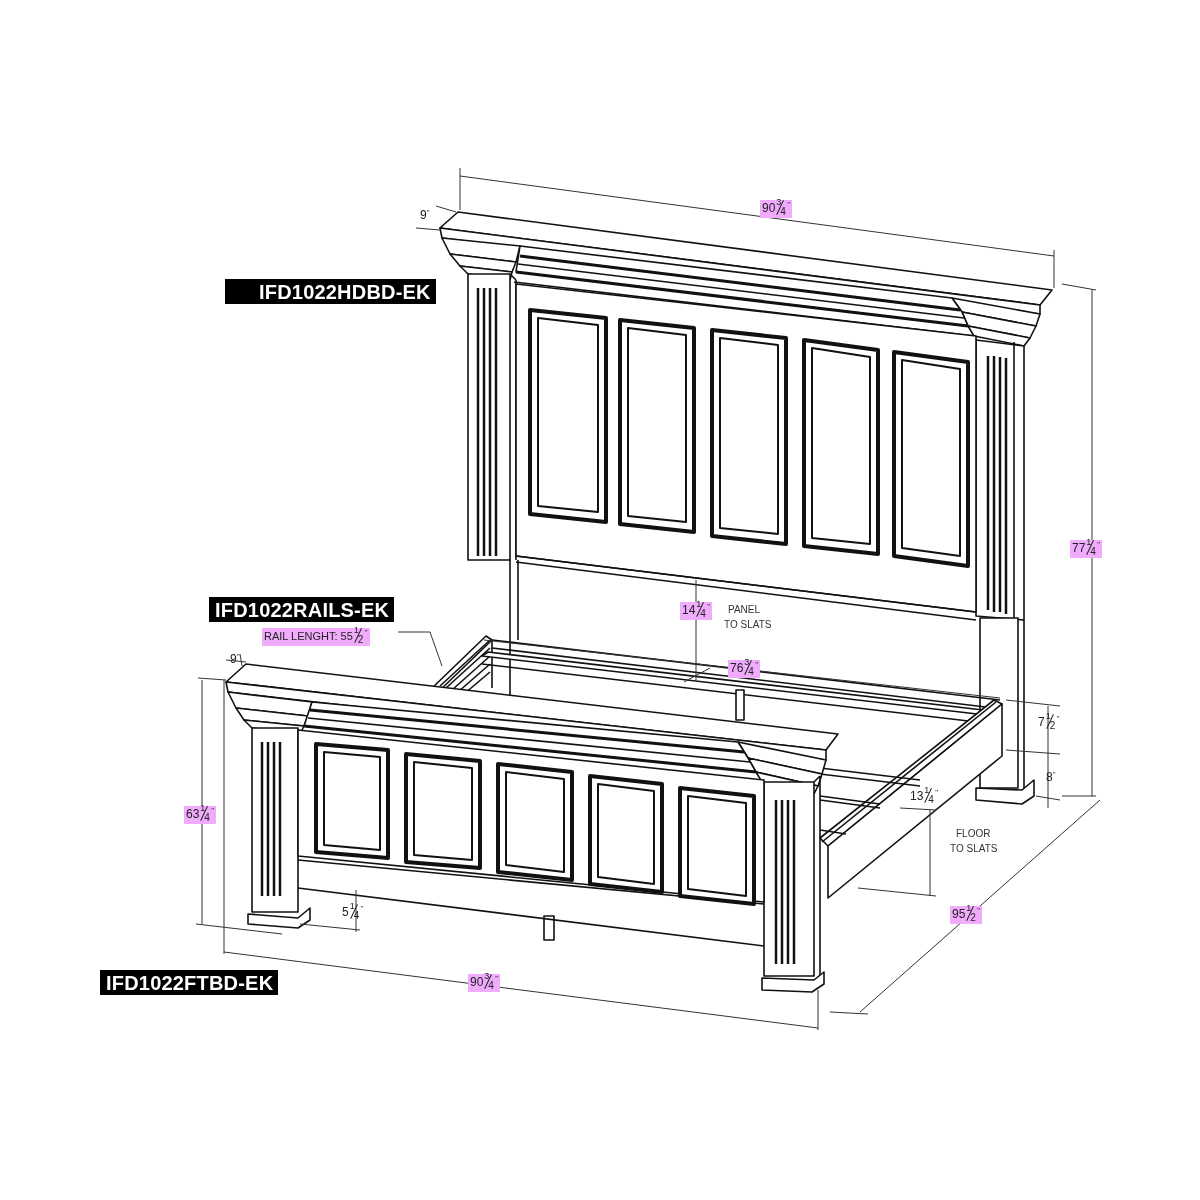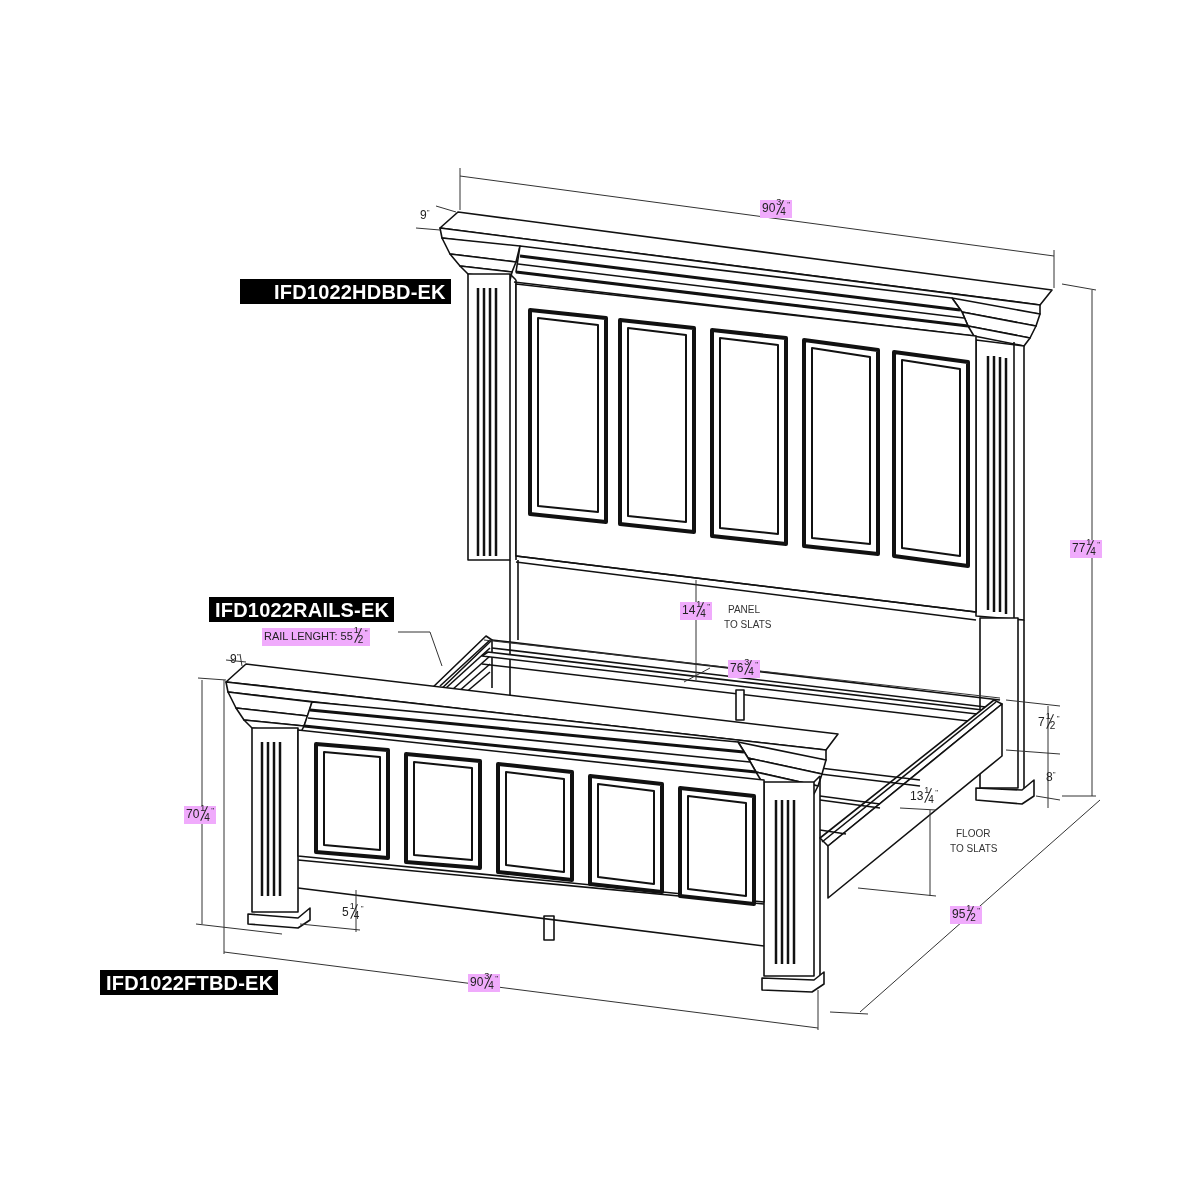--- a/index.html
+++ b/index.html
@@ -209,21 +209,21 @@
       <line x1="356" y1="890" x2="356" y2="932"></line>
 
       <line x1="224" y1="952" x2="818" y2="1028"></line>
       <line x1="818" y1="990" x2="818" y2="1030"></line>
 
       <polyline points="398,632 430,632 442,666"></polyline>
     </g>
   </g>
 </svg>
 
-<div class="lbl" style="left:240px; top:279px;padding-left:34px;">IFD1022HDBD-EK</div>
+<div class="lbl" style="left:225px; top:279px;padding-left:34px;">IFD1022HDBD-EK</div>
 <div class="lbl" style="left:209px; top:597px;">IFD1022RAILS-EK</div>
 <div class="lbl" style="left:90px; top:970px;margin-left:10px;">IFD1022FTBD-EK</div>
 
 <div class="dim" style="left:262px; top:628px;">
   <span>RAIL LENGHT: 55</span><span class="frac"><span class="n">1</span><span class="s"></span><span class="d">2</span></span><span class="inch">"</span>
 </div>
 
 <div class="dim" style="left:760px; top:200px;">
   <span class="w">90</span><span class="frac"><span class="n">3</span><span class="s"></span><span class="d">4</span></span><span class="inch">"</span>
 </div>
@@ -266,21 +266,21 @@
 
 <div class="dim" style="left:950px; top:906px;">
   <span class="w">95</span><span class="frac"><span class="n">1</span><span class="s"></span><span class="d">2</span></span><span class="inch">"</span>
 </div>
 
 <div class="dim" style="left:228px; top:652px; background:transparent;">
   <span class="w">9</span><span class="inch">"</span>
 </div>
 
 <div class="dim" style="left:184px; top:806px;">
-  <span class="w">70</span><span class="frac"><span class="n">1</span><span class="s"></span><span class="d">4</span></span><span class="inch">"</span>
+  <span class="w">63</span><span class="frac"><span class="n">1</span><span class="s"></span><span class="d">4</span></span><span class="inch">"</span>
 </div>
 
 <div class="dim" style="left:340px; top:904px; background:transparent;">
   <span class="w">5</span><span class="frac"><span class="n">1</span><span class="s"></span><span class="d">4</span></span><span class="inch">"</span>
 </div>
 
 <div class="dim" style="left:468px; top:974px;">
   <span class="w">90</span><span class="frac"><span class="n">3</span><span class="s"></span><span class="d">4</span></span><span class="inch">"</span>
 </div>
 

